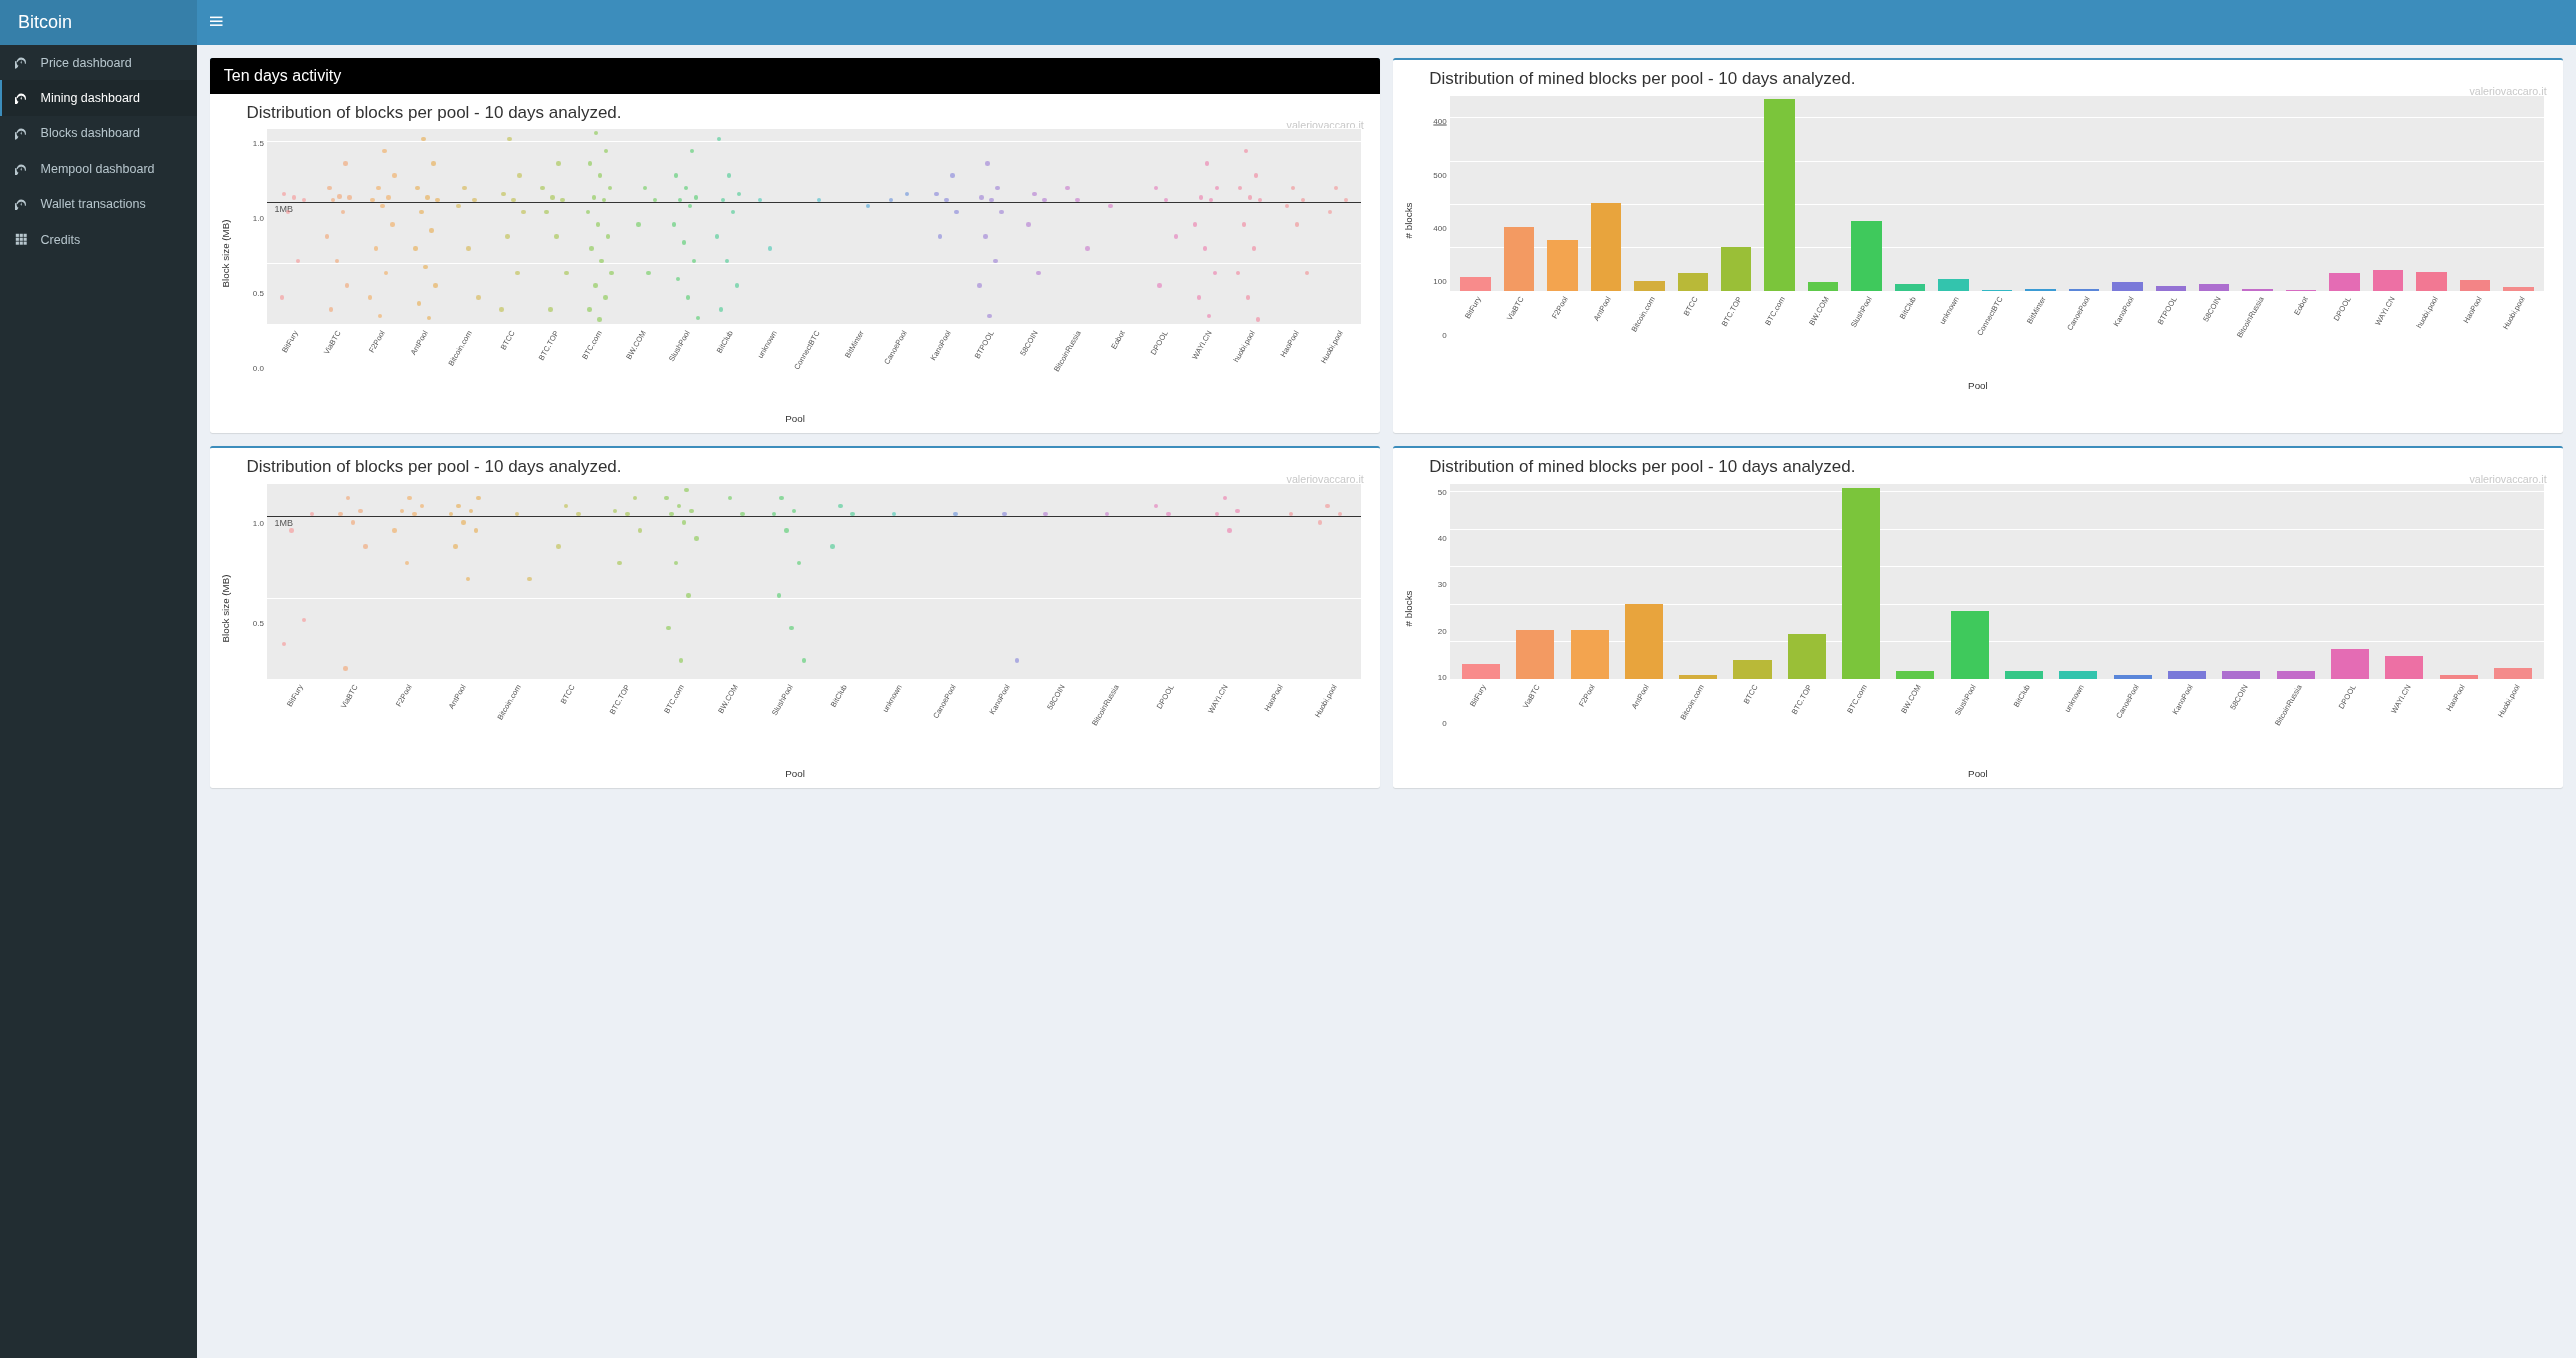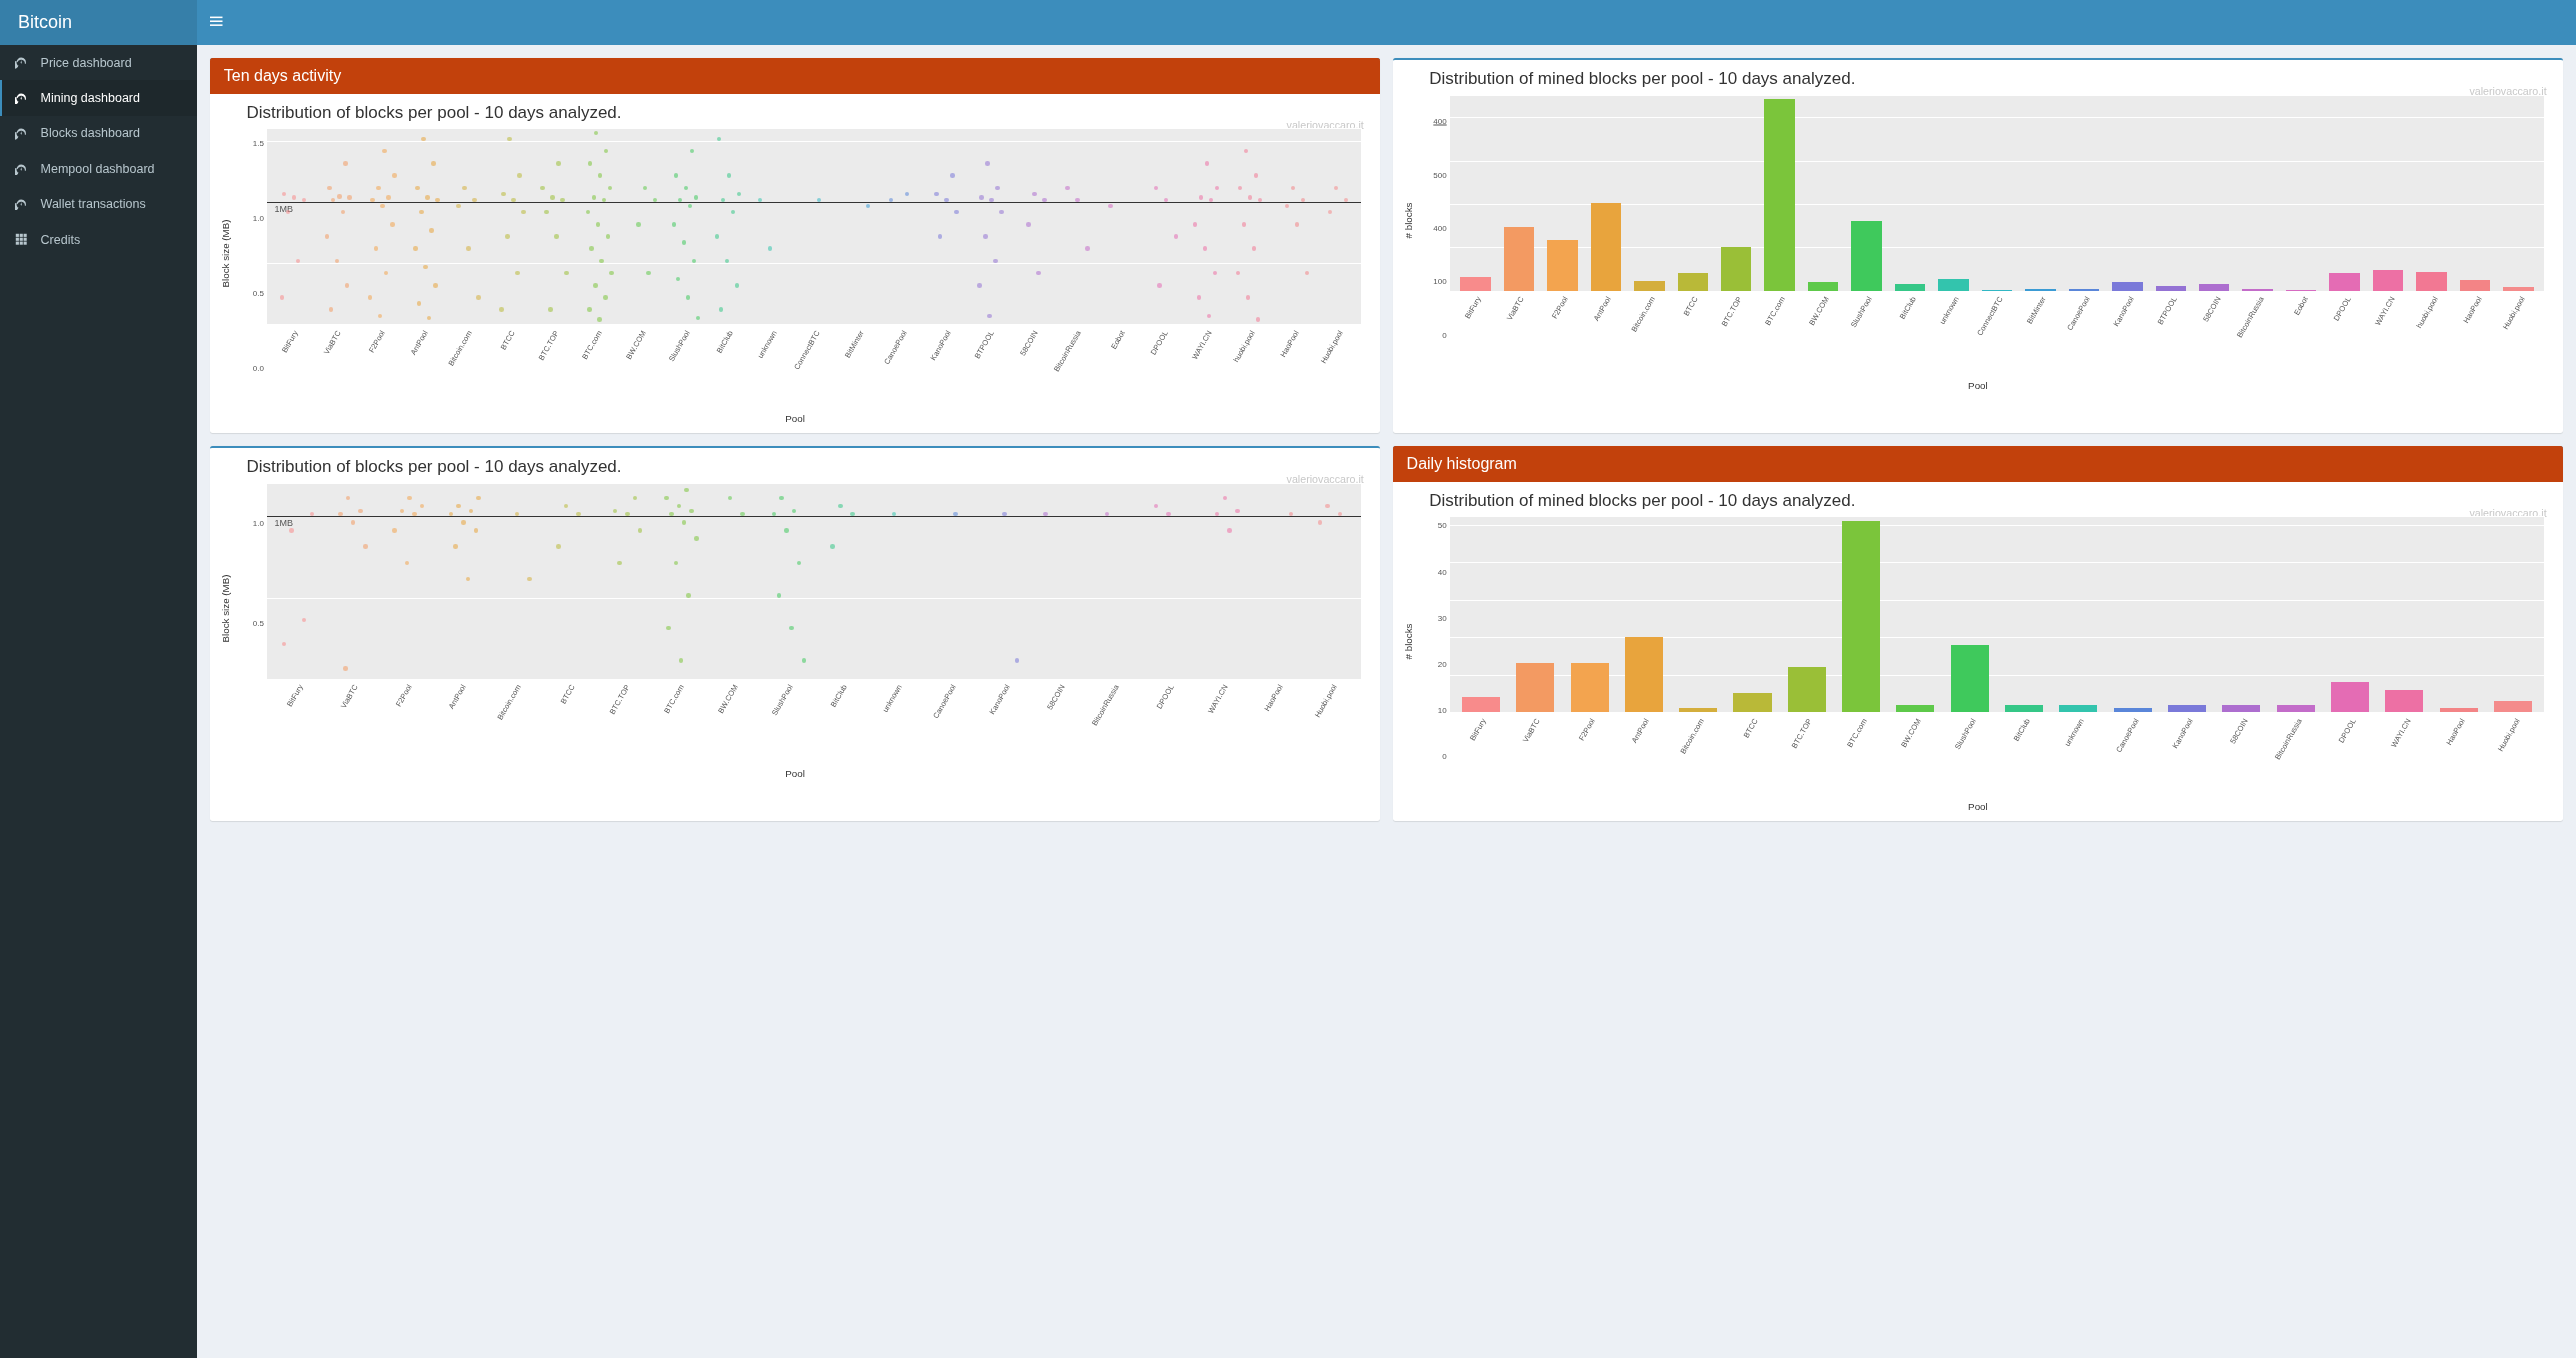--- a/index.html
+++ b/index.html
@@ -11,21 +11,21 @@
 .nav-item { display: flex; align-items: center; padding: 10.7px 13.4px; font-size: 12.5px; cursor: pointer; border-left: 2.7px solid transparent; }
 .nav-item.active { background: #1e282c; color: #fff; border-left-color: #3c8dbc; }
 .nav-item .icon { width: 18px; margin-right: 7.2px; display: inline-flex; }
 
 .main { flex: 1; display: flex; flex-direction: column; min-width: 0; }
 .topbar { height: 45px; background: #3c8dbc; display: flex; align-items: center; padding: 0 13.4px; }
 .burger { color: #fff; cursor: pointer; }
 
 .content { padding: 13.4px; display: grid; grid-template-columns: 1fr 1fr; gap: 13.4px; }
 .panel { background: #fff; border-top: 2.7px solid #3c8dbc; border-radius: 2.7px; box-shadow: 0 0.9px 0.9px rgba(0,0,0,.1); display: flex; flex-direction: column; }
-.panel-header { background: #c2410c; color: #fff; padding: 9px 13.4px; font-size: 16px; margin-top: -2.7px; border-radius: 2.7px 2.7px 0 0; }
+.panel-header { background: #000000; color: #fff; padding: 9px 13.4px; font-size: 16px; margin-top: -2.7px; border-radius: 2.7px 2.7px 0 0; }
 .panel-body { padding: 9px; position: relative; }
 
 .chart-title { font-size: 17px; margin: 0 0 5.4px 27px; }
 .watermark { position: absolute; top: 25px; right: 16px; color: #c8c8c8; font-size: 10.7px; }
 .plot-area { position: relative; background: #ebebeb; border: 0.9px solid #fff; height: 197px; margin-left: 47px; margin-right: 9px; }
 .y-axis-label { position: absolute; left: 5.4px; top: 50%; transform: translateX(-50%) rotate(-90deg); transform-origin: center; font-size: 9.8px; white-space: nowrap; }
 .x-axis-label { text-align: center; font-size: 9.8px; margin-top: 45px; }
 .y-ticks { position: absolute; left: 32px; top: 0; bottom: 0; width: 12.5px; }
 .y-tick { position: absolute; right: 0; font-size: 8px; transform: translateY(50%); color: #555; }
 .y-grid { position: absolute; left: 0; right: 0; border-top: 0.9px solid #fff; }
@@ -808,21 +808,20 @@
                 <div class="x-tick">
                   <span>Huobi.pool</span>
                 </div>
               </div>
             </div>
             <div class="x-axis-label">Pool</div>
           </div>
       </div>
 
       <div class="panel">
-        <div class="panel-header">Daily histogram</div>
         <div class="panel-body">
             <div class="chart-title">Distribution of mined blocks per pool - 10 days analyzed.</div>
             <div class="watermark">valeriovaccaro.it</div>
             <div style="position: relative;">
               <div class="y-axis-label"># blocks</div>
               <div class="plot-area">
                 <div class="y-grid" style="top: 100%;"></div>
                 <div class="y-grid" style="top: 80.7692%;"></div>
                 <div class="y-grid" style="top: 61.5385%;"></div>
                 <div class="y-grid" style="top: 42.3077%;"></div>

